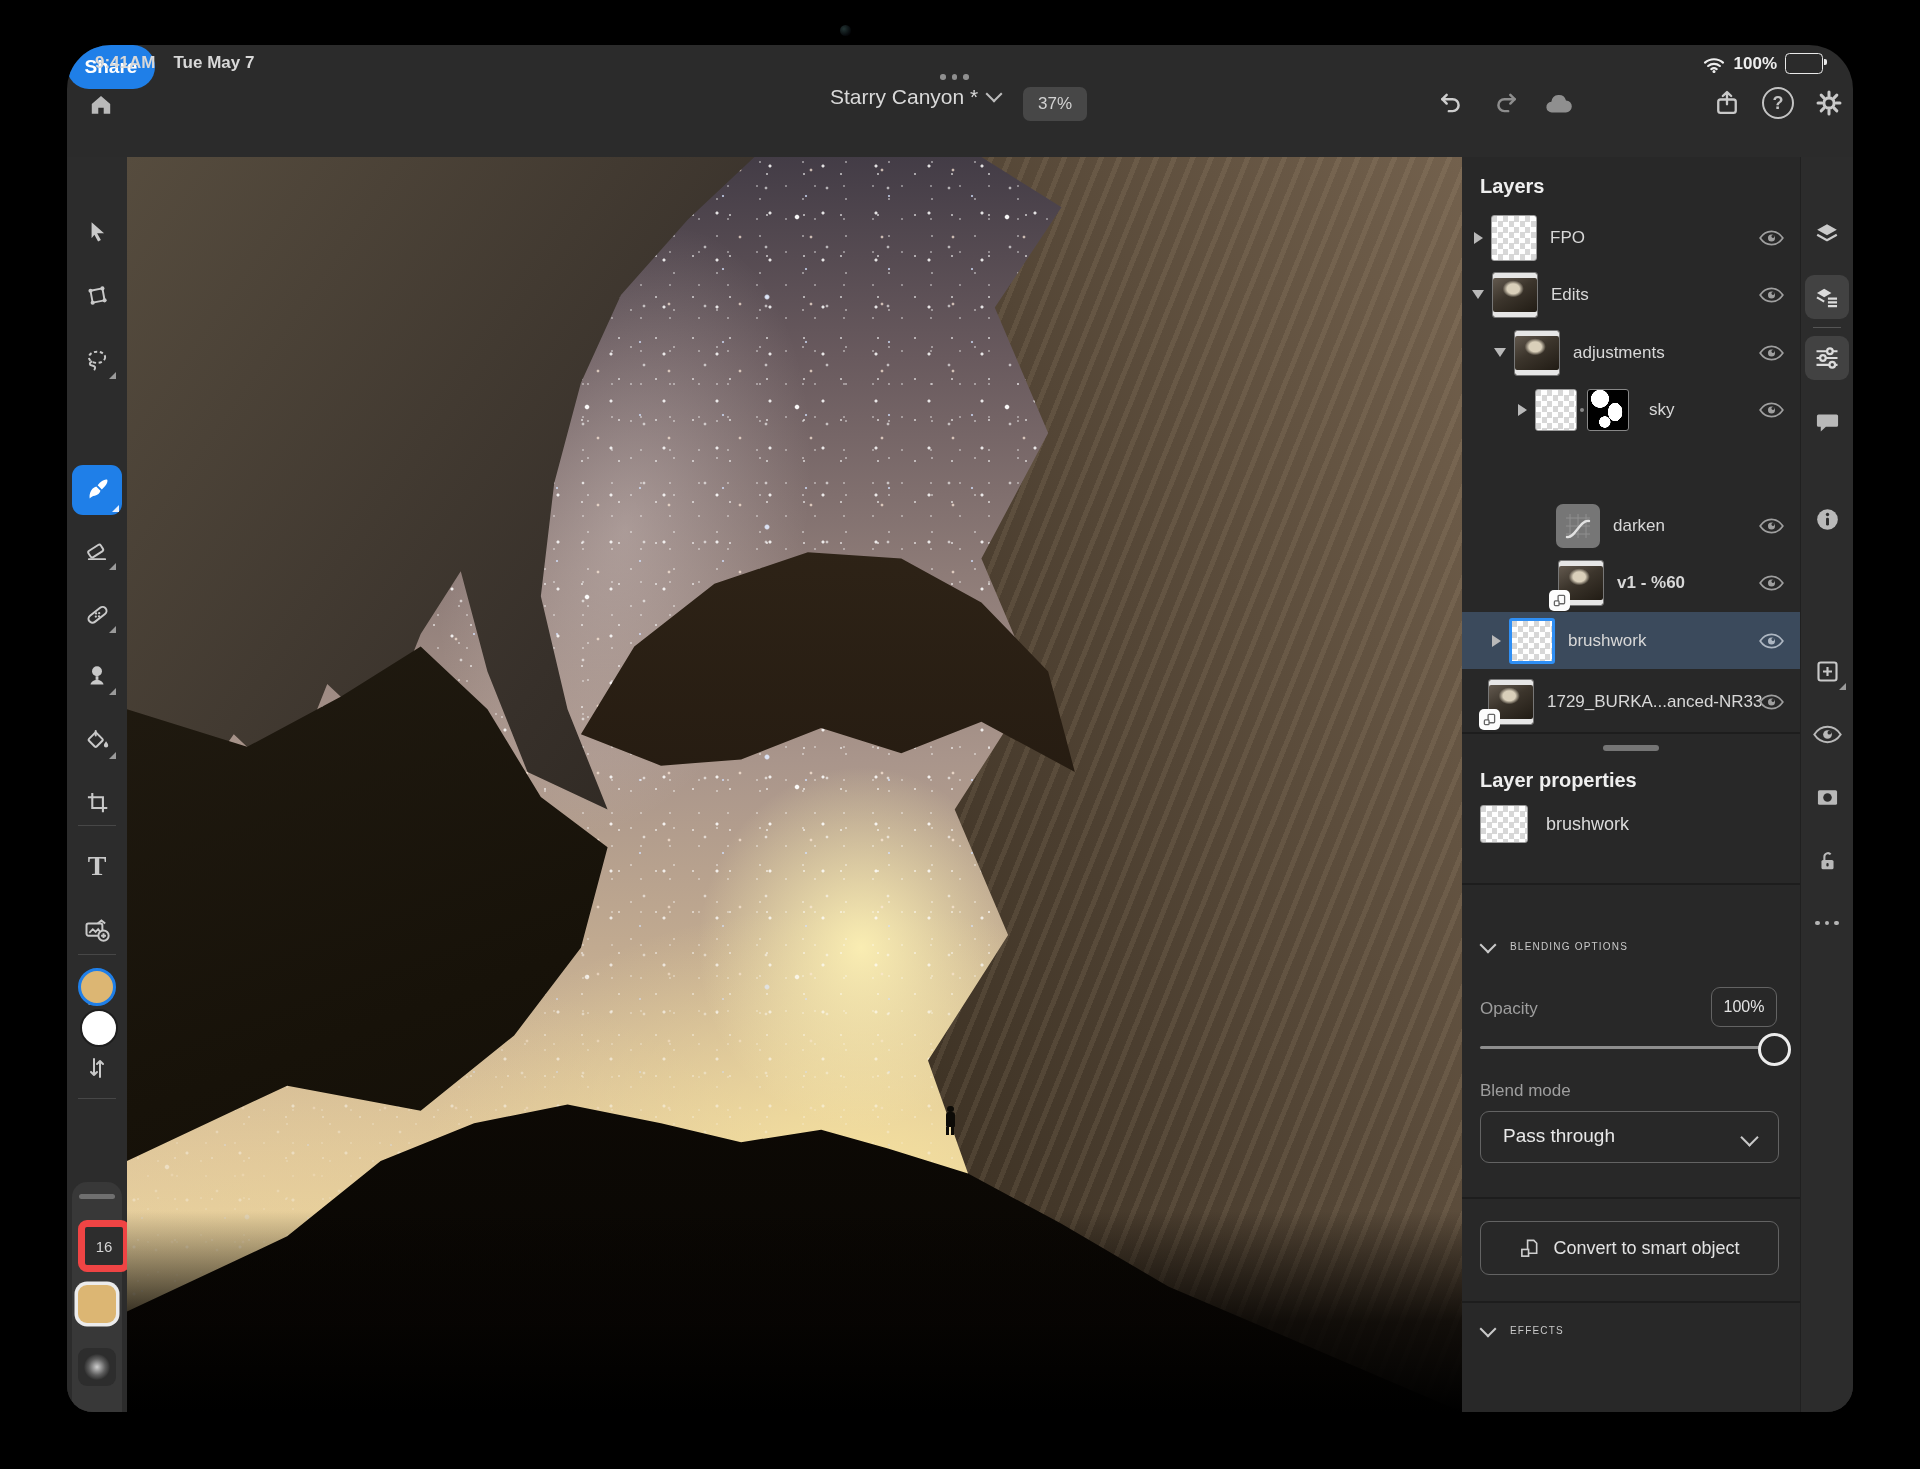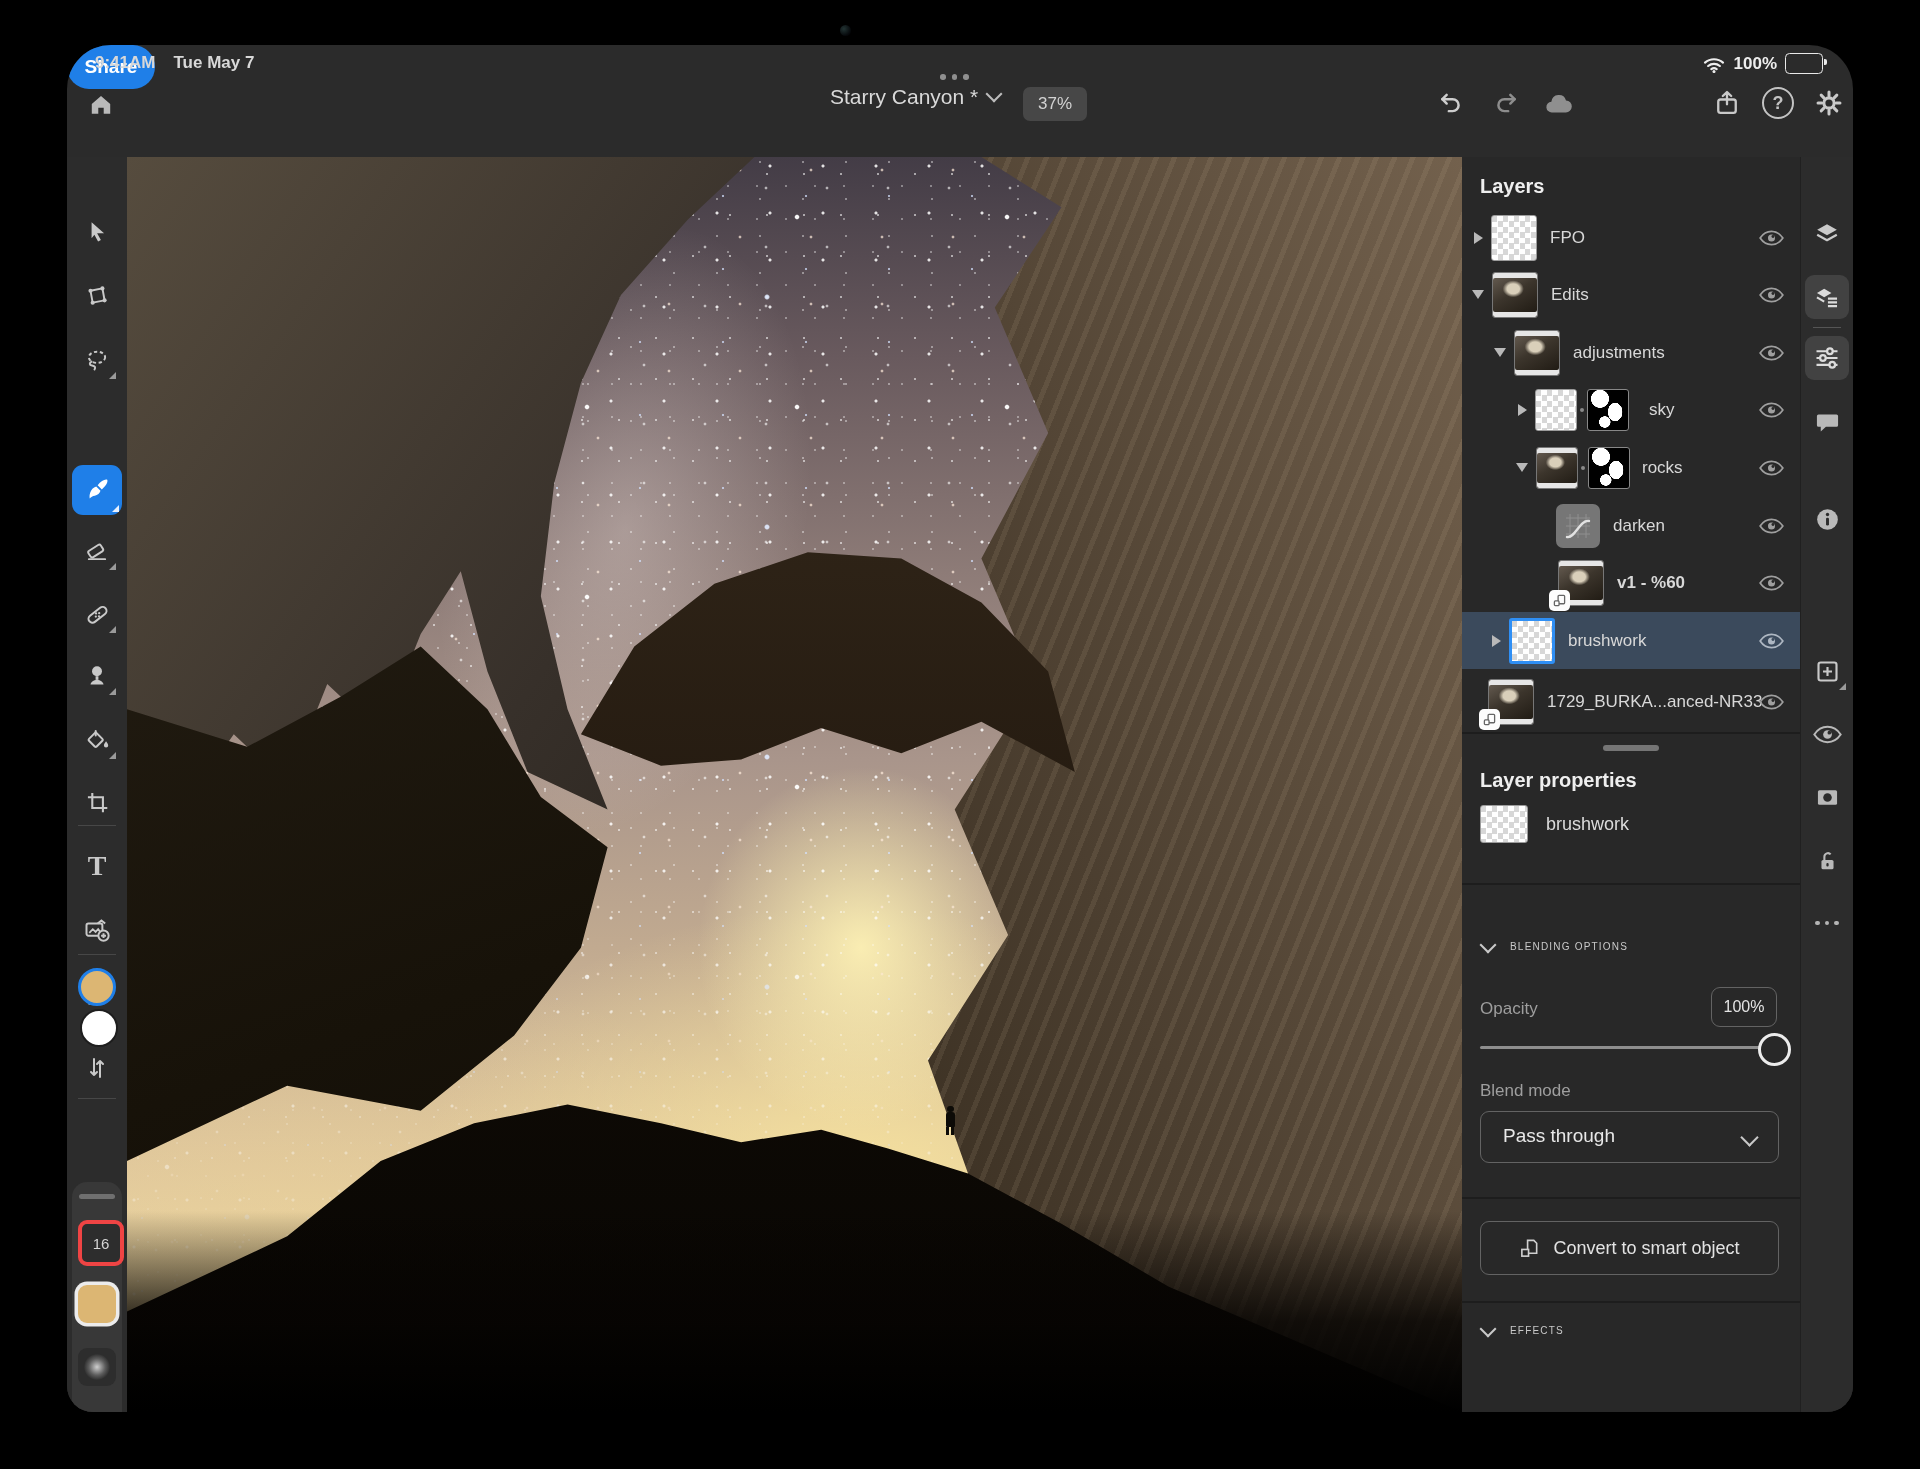--- a/index.html
+++ b/index.html
@@ -34,21 +34,21 @@
 
   
   #left-toolbar{left:0;top:112px;width:60px;height:1255px;background:#2c2c2c;}
   .tool{position:absolute;left:8px;width:44px;height:44px;display:flex;align-items:center;justify-content:center;}
   .subtri{position:absolute;right:3px;bottom:3px;width:0;height:0;border-left:7px solid transparent;border-bottom:7px solid #9a9a9a;}
   #tool-brush-sel{position:absolute;left:5px;top:308px;width:50px;height:50px;background:#1f7fe8;border-radius:11px;}
   .vdiv{position:absolute;left:11px;width:38px;height:1px;background:#474747;}
   .colorwell{position:absolute;border-radius:50%;}
   #dock{position:absolute;left:5px;top:1025px;width:50px;height:270px;background:#383838;border-radius:15px;}
   .dock-item{position:absolute;left:6px;width:38px;height:38px;border-radius:9px;display:flex;align-items:center;justify-content:center;}
-  #brush-size{background:#2d2d2d;border:4px solid #ef4444;color:#d5d5d5;font-size:15px;}
+  #brush-size{background:#2d2d2d;border:7px solid #ef4444;color:#d5d5d5;font-size:15px;}
   #brush-color{background:#dcb673;box-shadow:0 0 0 3.5px #ececec;}
   #brush-preview{background:#2d2d2d;}
   #brush-preview i{width:26px;height:26px;border-radius:50%;background:radial-gradient(circle,#cfcfcf 0%,rgba(150,150,150,.45) 45%,rgba(80,80,80,0) 72%);}
   .dots3{display:flex;gap:5px;}
   .dots3 i{width:4.5px;height:4.5px;border-radius:50%;background:#b5b5b5;}
 
   
   #canvas{left:60px;top:112px;width:1335px;height:1255px;overflow:hidden;background:#1a150f;}
   #sky{position:absolute;inset:0;background:
     radial-gradient(ellipse 17% 20% at 55% 63%, rgba(252,240,180,.95), rgba(252,240,180,0) 72%),
@@ -395,32 +395,20 @@
         <span style="width:4px;height:4px;border-radius:50%;background:#8a8a8a;margin-left:3px;flex:none;"></span>
         <span class="thumb mask" style="width:40px;height:40px;margin-left:3px;"></span>
         <span class="name" style="margin-left:20px;">sky</span>
         <svg class="eye" width="25" height="16" viewBox="0 0 22 14">
             <path d="M1 7c2.6-3.9 6-5.8 10-5.8S18.4 3.1 21 7c-2.6 3.9-6 5.8-10 5.8S3.6 10.9 1 7z" fill="none" stroke="#9f9f9f" stroke-width="1.5"></path>
             <circle cx="11" cy="7" r="3.1" fill="#9f9f9f"></circle>
             <circle cx="12.3" cy="5.7" r="1.3" fill="#282828"></circle>
           </svg>
       </div>
 
-      <div class="lrow" style="top:282px;">
-        <span class="disc-d" style="margin-left:54px;"></span>
-        <span class="thumb photo film" style="width:40px;height:40px;margin-left:8px;"></span>
-        <span style="width:4px;height:4px;border-radius:50%;background:#8a8a8a;margin-left:3px;flex:none;"></span>
-        <span class="thumb mask" style="width:40px;height:40px;margin-left:3px;"></span>
-        <span class="name" style="margin-left:12px;">rocks</span>
-        <svg class="eye" width="25" height="16" viewBox="0 0 22 14">
-            <path d="M1 7c2.6-3.9 6-5.8 10-5.8S18.4 3.1 21 7c-2.6 3.9-6 5.8-10 5.8S3.6 10.9 1 7z" fill="none" stroke="#9f9f9f" stroke-width="1.5"></path>
-            <circle cx="11" cy="7" r="3.1" fill="#9f9f9f"></circle>
-            <circle cx="12.3" cy="5.7" r="1.3" fill="#282828"></circle>
-          </svg>
-      </div>
 
       <div class="lrow" style="top:340px;">
         <span class="curves-box" style="margin-left:94px;">
           <svg width="32" height="32" viewBox="0 0 32 32">
               <g stroke="#8f8f8f" stroke-width="1">
                 <path d="M8 4v24M16 4v24M24 4v24M4 8h24M4 16h24M4 24h24"></path>
               </g>
               <path d="M5 27c8 2 13-18 22-16" stroke="#e2e2e2" stroke-width="2.4" fill="none" stroke-linecap="round"></path>
             </svg>
         </span>

